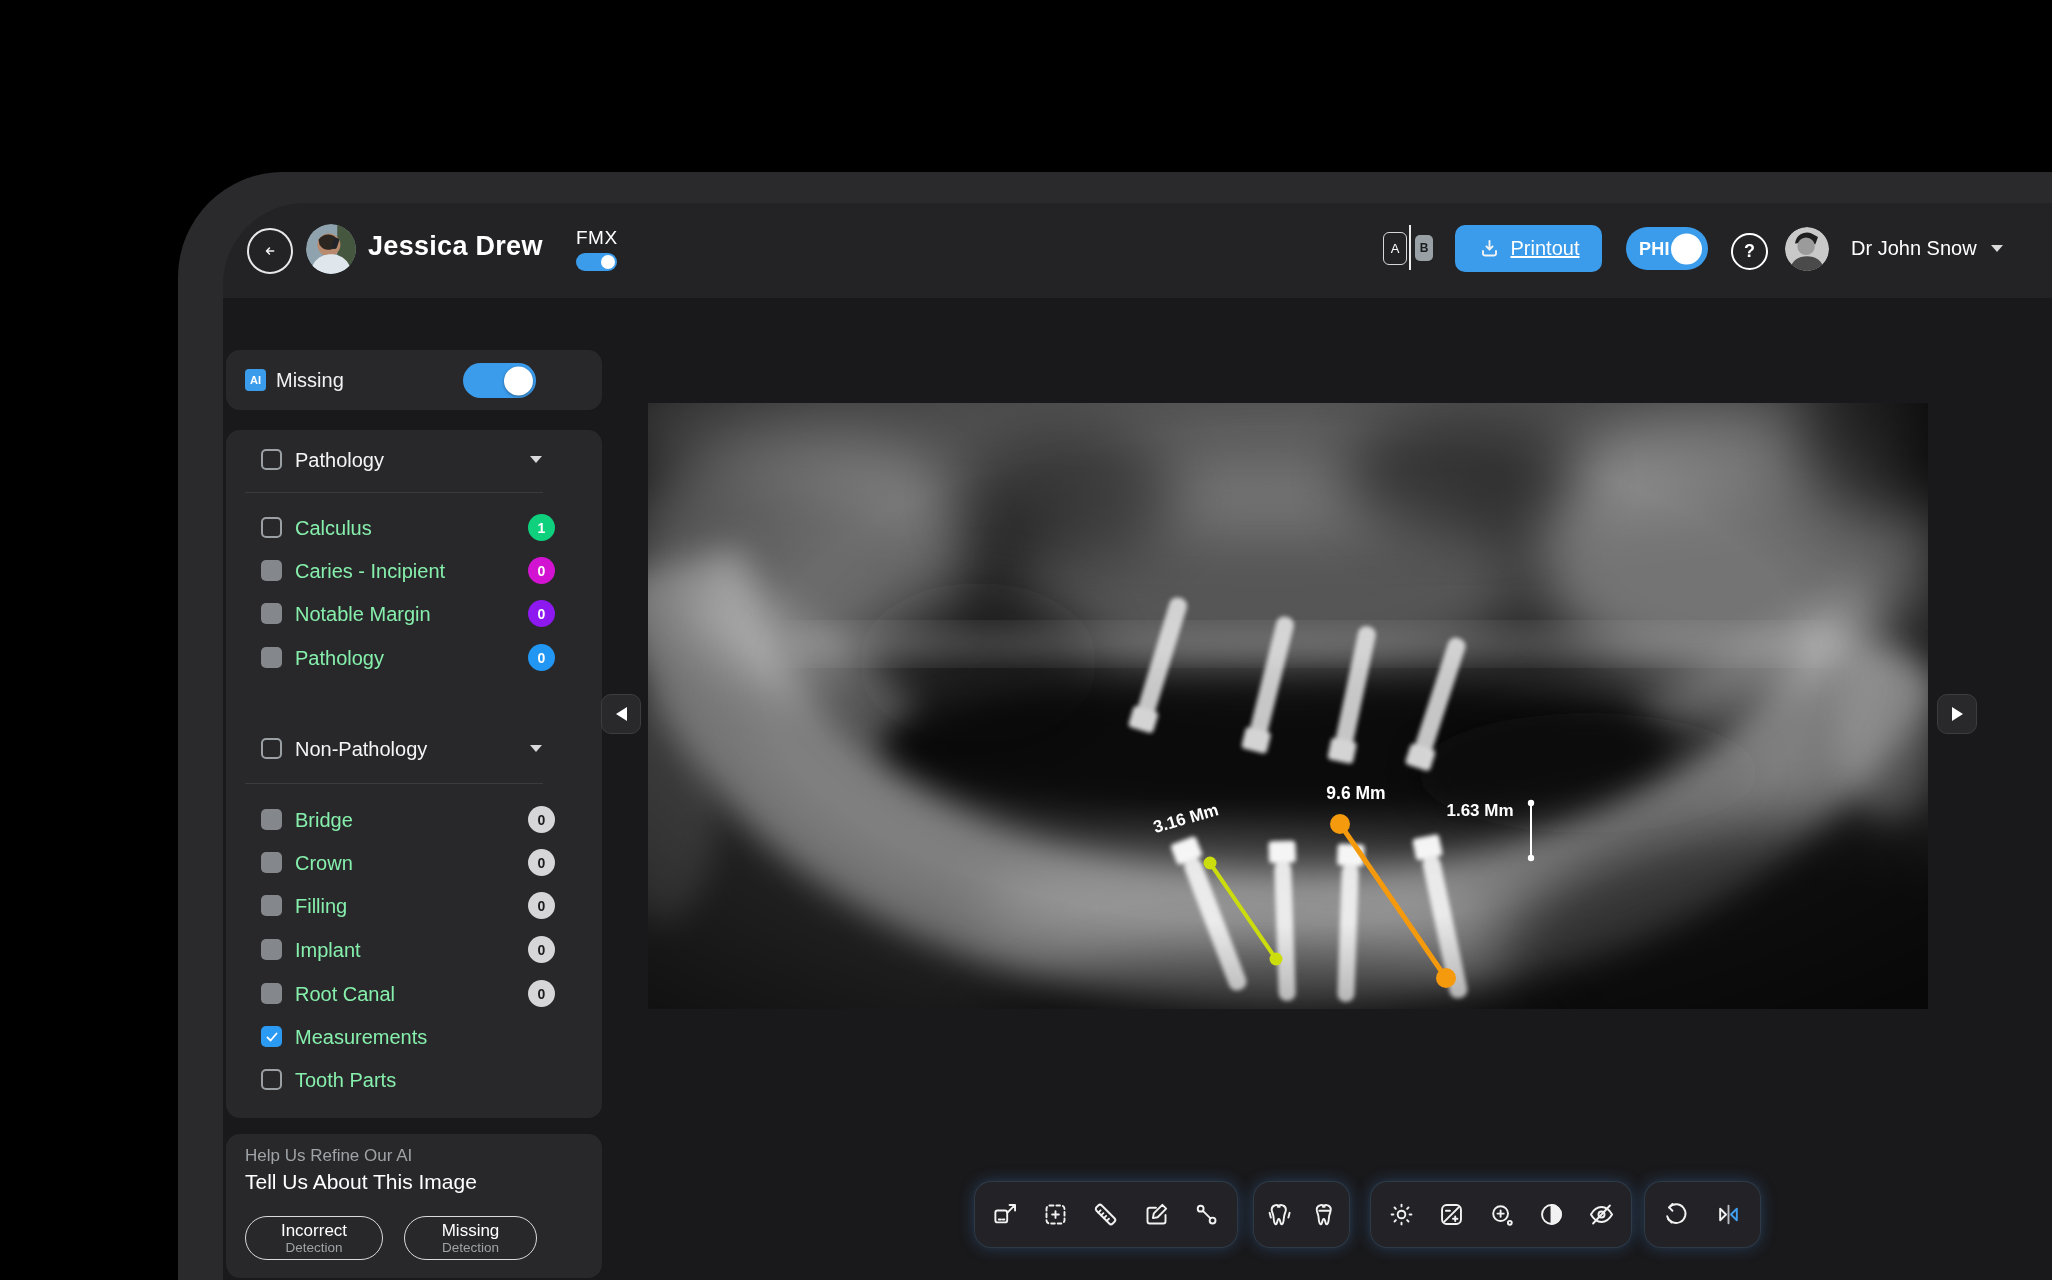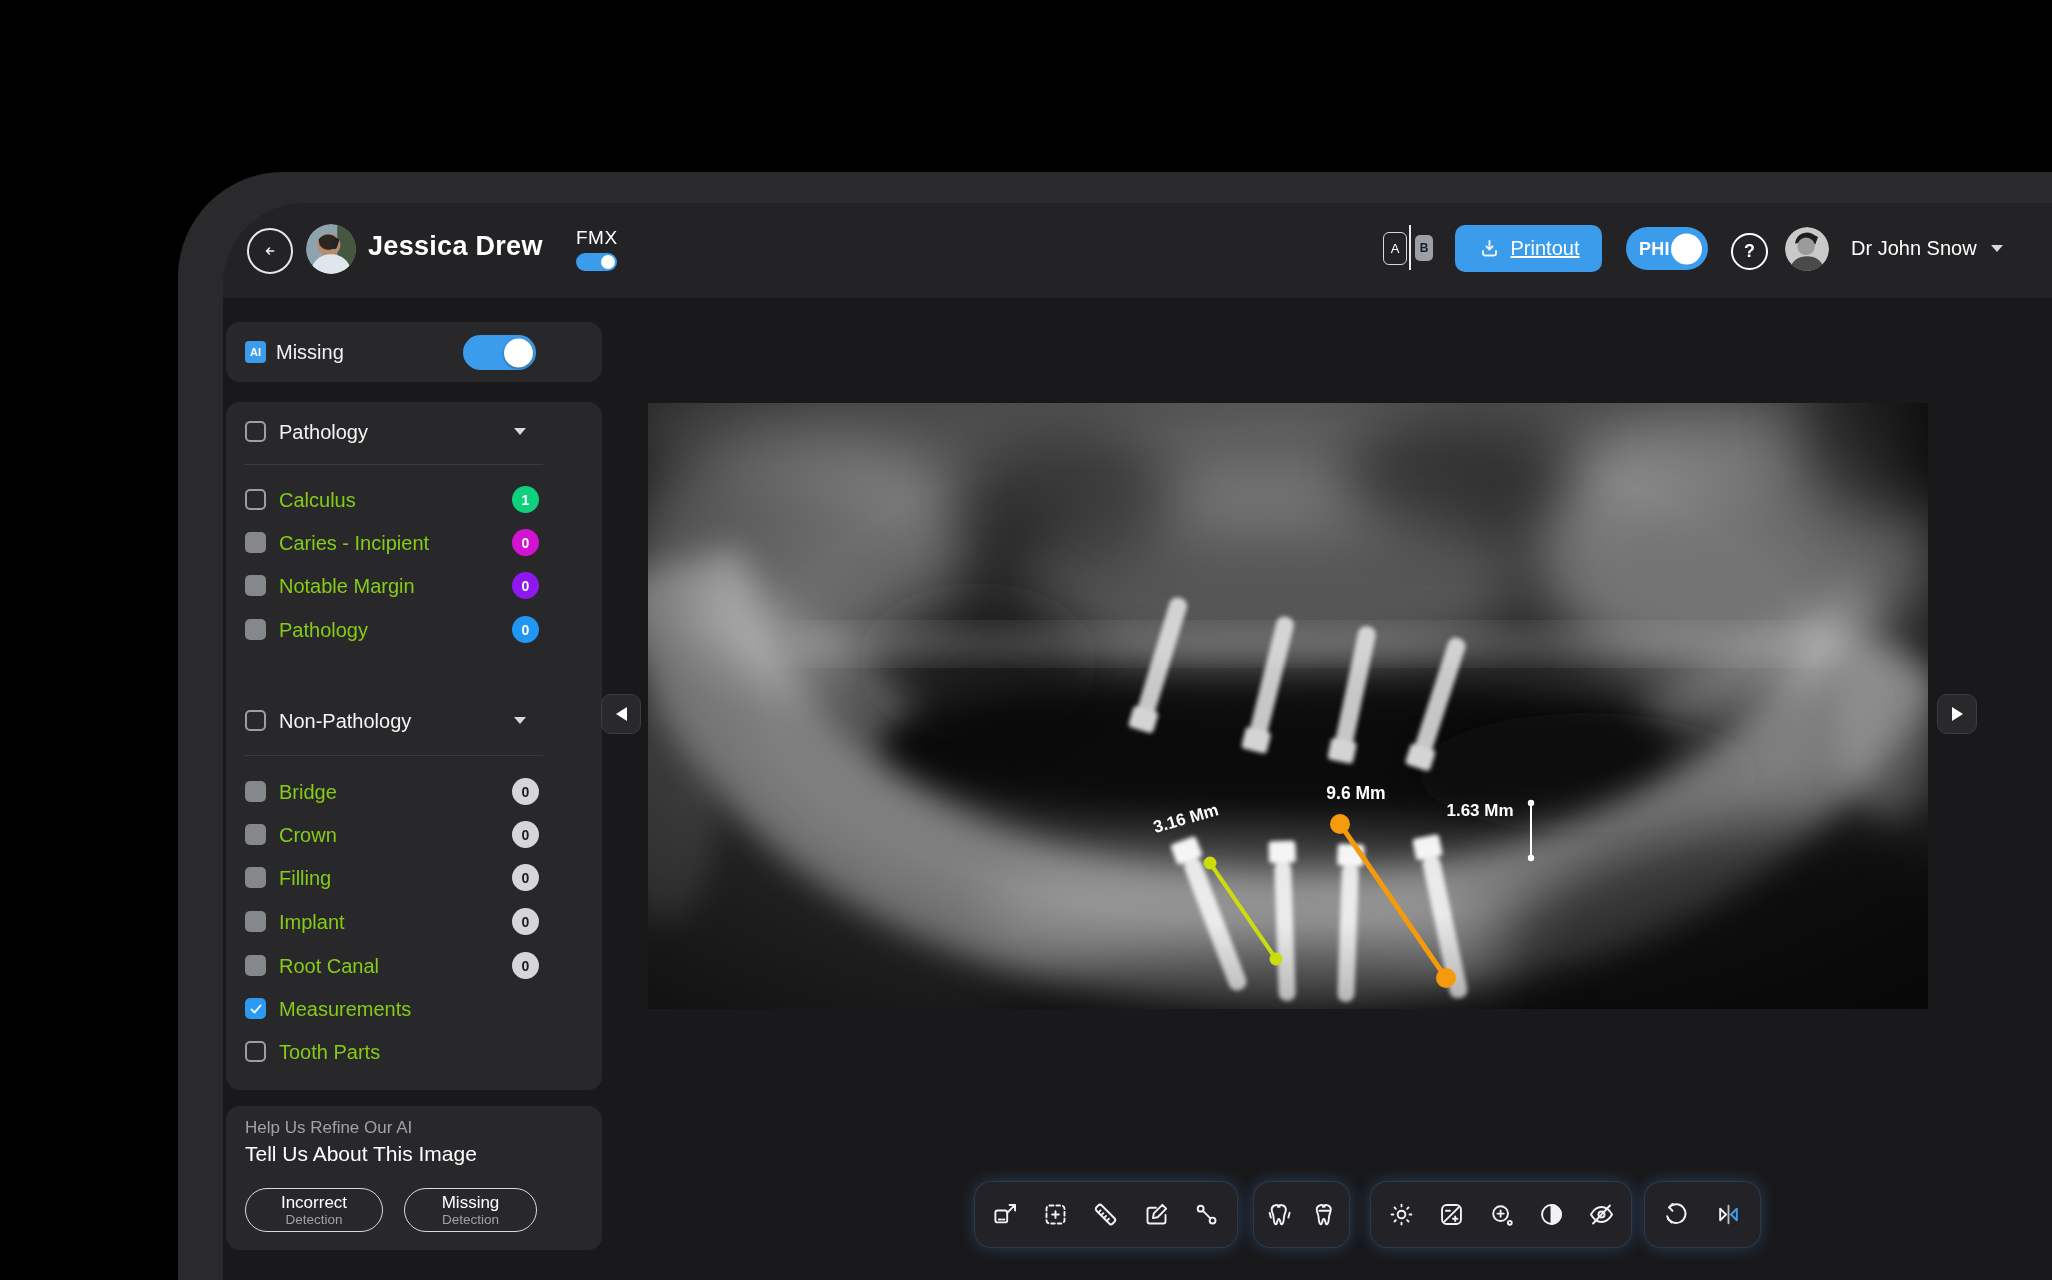--- a/index.html
+++ b/index.html
@@ -33,35 +33,35 @@
   .phi-toggle{left:1626px;top:227px;width:82px;height:43px;border-radius:22px;background:#3b9cec;cursor:pointer;}
   .phi-label{position:absolute;left:13px;top:50%;transform:translateY(-50%);color:#fff;font-size:18px;font-weight:700;letter-spacing:.3px;}
   .phi-toggle .knob{width:31px;height:31px;right:6px;}
   .help-btn{left:1731px;top:233px;width:33px;height:33px;border:2.5px solid #fff;border-radius:50%;
         color:#fff;font-size:18px;font-weight:700;justify-content:center;background:transparent;cursor:pointer;}
   .av2{left:1785px;top:227px;width:44px;height:44px;}
   .doctor{left:1851px;top:237px;color:#fff;font-size:20px;gap:14px;cursor:pointer;}
   .caret{width:0;height:0;border-left:6px solid transparent;border-right:6px solid transparent;border-top:7px solid #d9d9d9;}
 
   
-  .card{position:absolute;left:226px;width:376px;background:#28282b;border-radius:14px;}
+  .card{position:absolute;left:226px;width:376px;background:#28282b;border-radius:14px;margin-top:28px;}
   .card-viewer{top:322px;height:60px;}
   .ai-badge{position:absolute;left:19px;top:19px;width:21px;height:22px;background:#3b9cec;border-radius:4px;
             color:#fff;font-size:11px;font-weight:700;display:flex;align-items:center;justify-content:center;}
   .viewer-label{position:absolute;left:50px;top:19px;color:#f2f2f2;font-size:20px;}
   .viewer-toggle{left:237px;top:13px;width:73px;height:35px;}
   .viewer-toggle .knob{width:29px;height:29px;right:3px;box-shadow:0 1px 3px rgba(0,0,0,.4);}
 
   .card-filters{top:402px;height:688px;}
-  .row{position:absolute;left:0;width:336px;height:42px;padding-left:40px;}
+  .row{position:absolute;left:16px;width:336px;height:42px;padding-left:40px;}
   .cb{position:absolute;left:19px;top:10px;width:21px;height:21px;border-radius:5px;box-sizing:border-box;cursor:pointer;}
   .cb.outline{border:2px solid #9aa0a4;}
   .cb.fill{background:#84878b;}
   .cb.check{background:#2b9af3;display:flex;align-items:center;justify-content:center;}
-  .row-label{position:absolute;left:53px;top:10px;color:#84cc16;font-size:20px;}
+  .row-label{position:absolute;left:53px;top:10px;color:#86efac;font-size:20px;}
   .row-label.head{color:#f5f5f5;font-weight:500;}
   .badge{position:absolute;left:286px;top:7px;width:27px;height:27px;border-radius:50%;
          color:#fff;font-size:14px;font-weight:700;display:flex;align-items:center;justify-content:center;}
   .badge.green{background:#0fd07c;} .badge.magenta{background:#d214d2;} .badge.purple{background:#8d18f0;}
   .badge.blue{background:#2196f3;} .badge.red{background:#df1950;}
   .badge.gray{background:#d6d6d8;color:#1c1c1e;}
   .row-caret{position:absolute;left:288px;top:17px;cursor:pointer;}
   .divider{position:absolute;left:19px;width:298px;height:1px;background:#3b3b3e;}
 
   .card-feedback{top:1106px;height:144px;}

